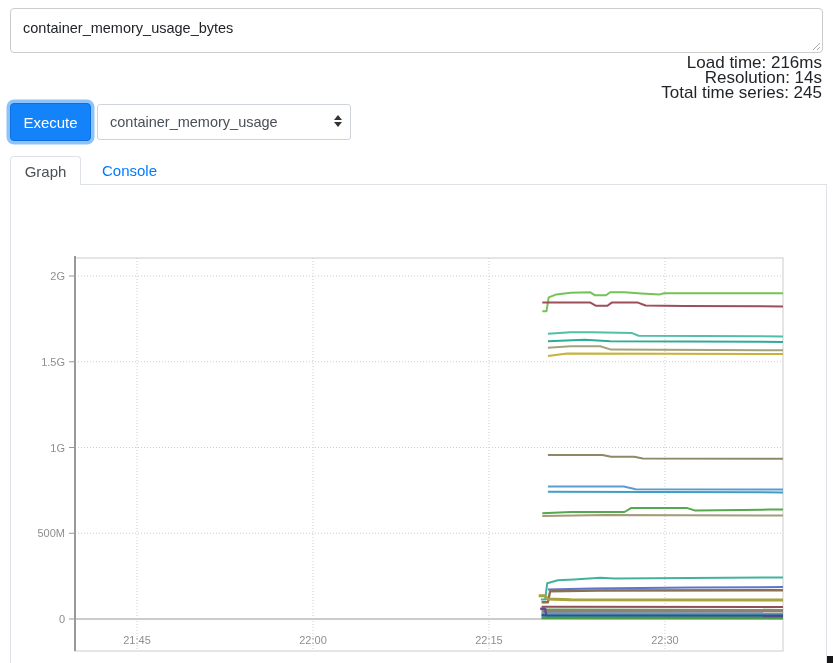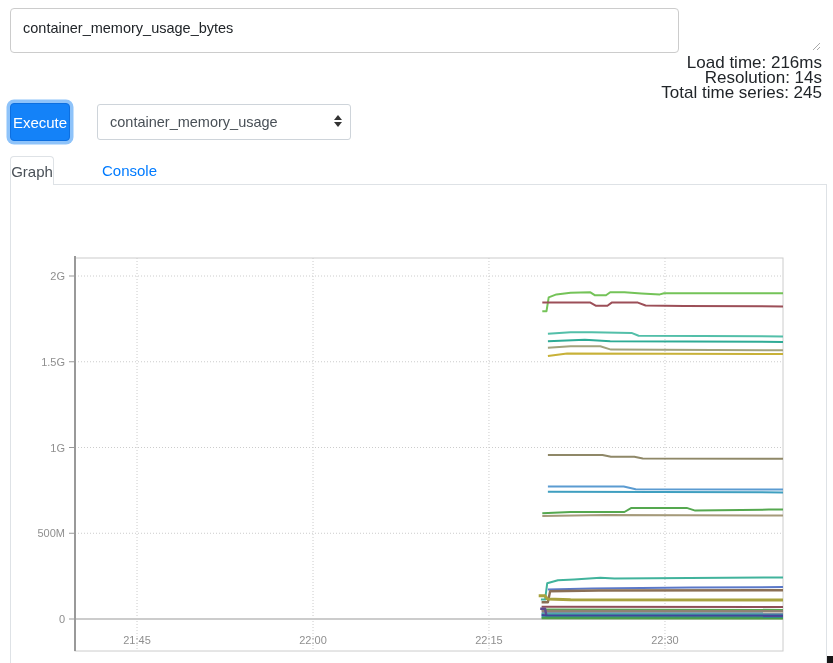--- a/index.html
+++ b/index.html
@@ -1,43 +1,43 @@
 <!DOCTYPE html>
 <html><head>
 <meta charset="utf-8">
 <style>
   * { margin:0; padding:0; box-sizing:border-box; }
   html,body { width:833px; height:663px; background:#fff;
     font-family:"Liberation Sans", sans-serif; color:#212529; overflow:hidden; position:relative; }
   .abs { position:absolute; }
 
   
-  #query-input { left:10px; top:8px; width:669px; height:45px; border:1px solid #ccc;
+  #query-input { left:10px; top:8px; width:813px; height:45px; border:1px solid #ccc;
     border-radius:4px; padding:11px 12px; font-family:"Liberation Sans",sans-serif;
     font-size:14.5px; color:#212529; resize:none; outline:none; display:block; position:absolute; }
   #resize-glyph { left:812px; top:42px; width:9px; height:9px; }
 
   
   #stats { right:11px; top:55px; text-align:right; font-size:17px; line-height:15px; color:#212529; }
 
   
-  #execute-btn { left:10px; top:103px; width:60px; height:38px; background:#1482f8;
+  #execute-btn { left:10px; top:103px; width:81px; height:38px; background:#1482f8;
     border:1px solid #0d6fe0; border-radius:4px; color:#fff; font-size:15px;
     font-family:"Liberation Sans",sans-serif; box-shadow:0 0 0 3.5px #8ec3fa; cursor:pointer;text-align:center; }
   #metric-select { left:97px; top:104px; width:254px; height:36px; border:1px solid #ced4da;
     border-radius:3px; background:#fff; display:flex; align-items:center; padding:0 24px 0 12px;
     font-size:14.5px; color:#495057; cursor:pointer; }
   #metric-select .val { white-space:nowrap; overflow:hidden; }
   .updown { position:absolute; right:8px; top:10px; display:flex; flex-direction:column; align-items:center; }
   .updown i { width:0; height:0; border-left:4px solid transparent; border-right:4px solid transparent; }
   .updown .u { border-bottom:5px solid #333; margin-bottom:2px; }
   .updown .d { border-top:5px solid #333; }
 
   
-  #tab-graph { left:10px; top:156px; width:44px; height:29px; background:#fff;
+  #tab-graph { left:10px; top:156px; width:71px; height:29px; background:#fff;
     border:1px solid #dee2e6; border-bottom:none; border-radius:4px 4px 0 0; z-index:3;
     display:flex; align-items:center; justify-content:center; font-size:15px; color:#495057; cursor:pointer; }
   #tab-console { left:88px; top:156px; height:29px; display:flex; align-items:center;
     padding:0 14px; font-size:15px; color:#007bff; cursor:pointer; }
 
   
   #panel { left:10px; top:184px; width:817px; height:479px; background:#fff;
     border:1px solid #dee2e6; border-bottom:none; z-index:1; }
 
   

